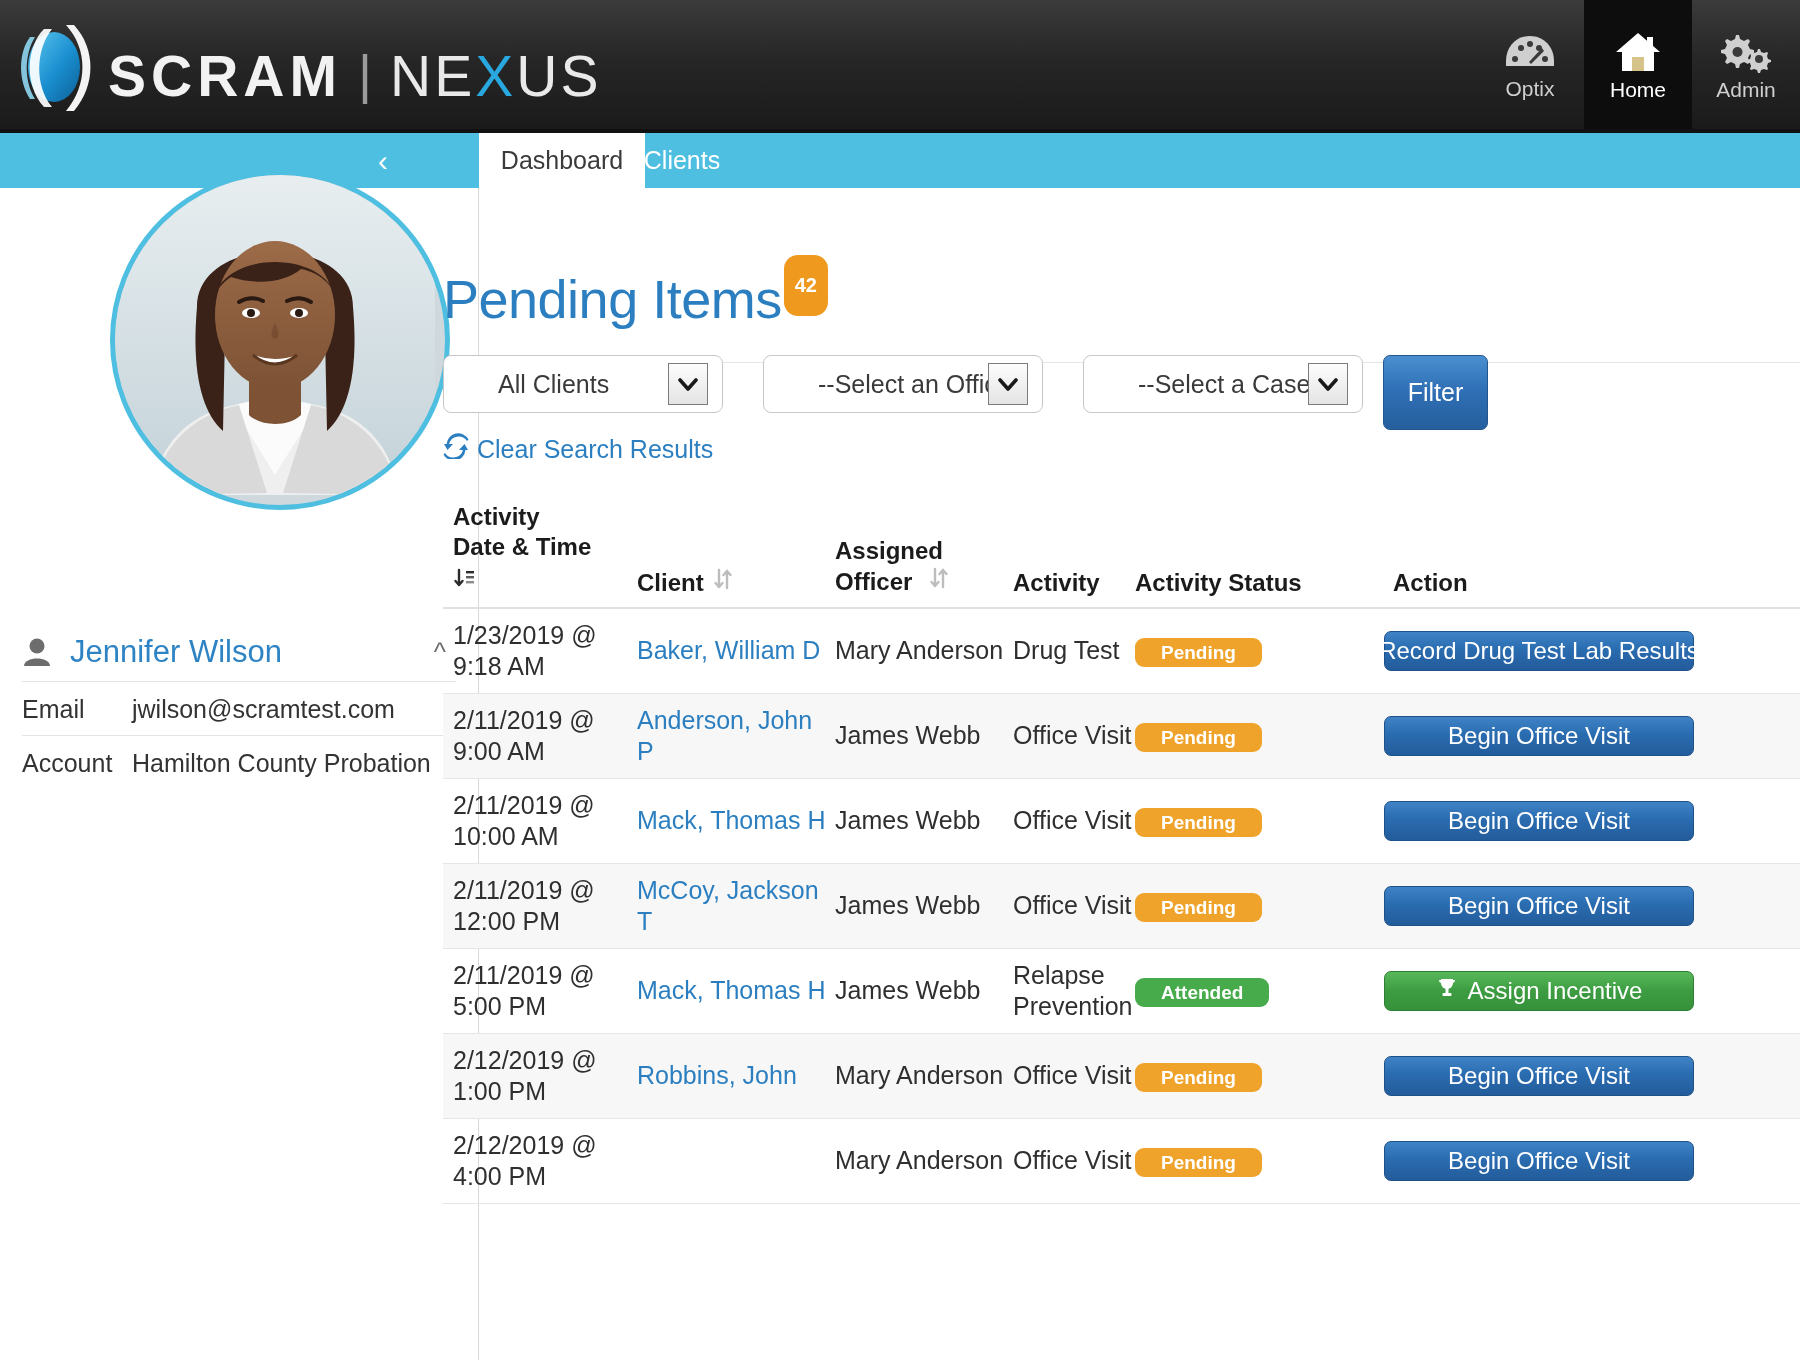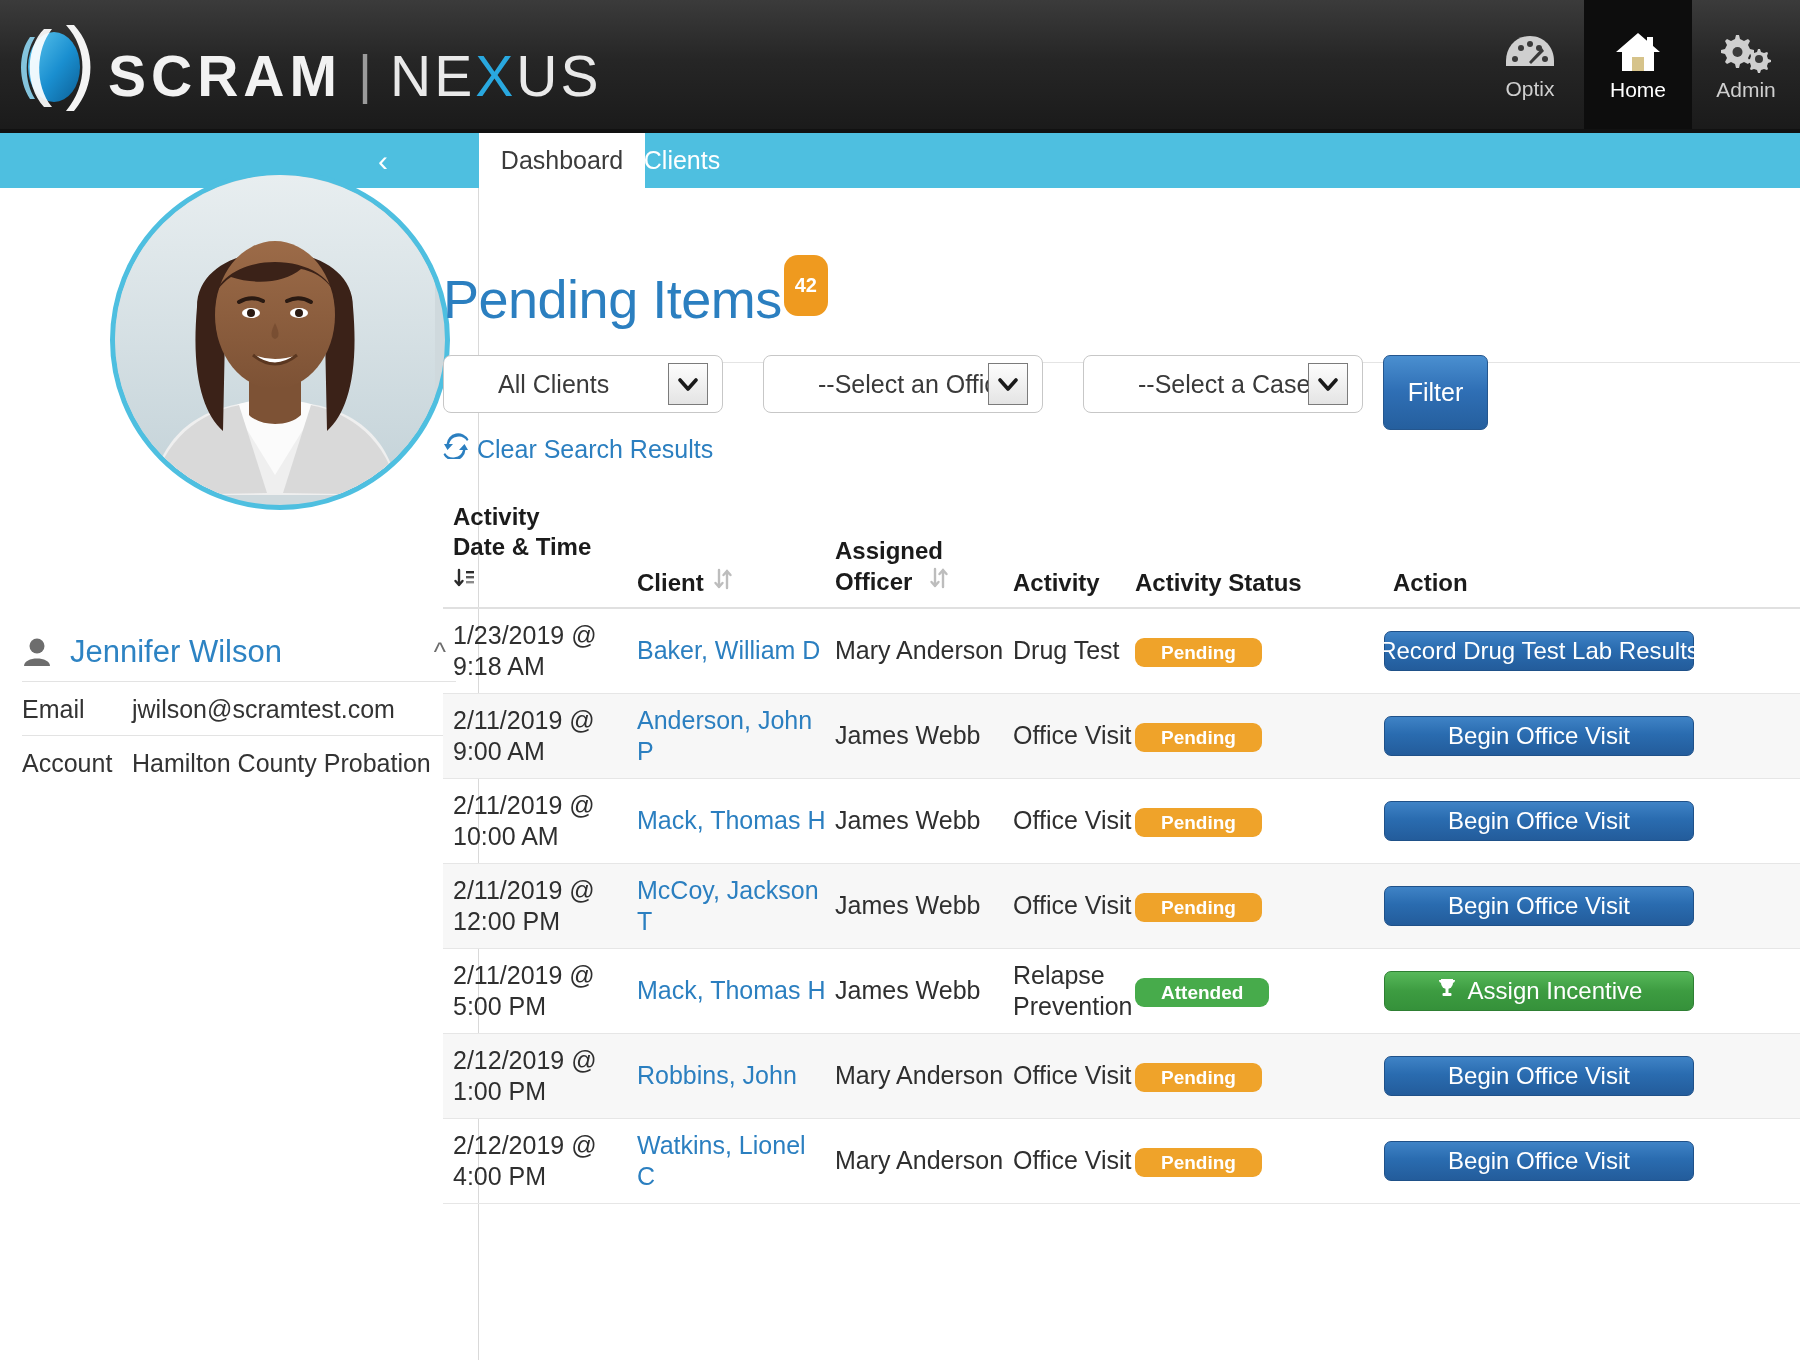--- a/index.html
+++ b/index.html
@@ -494,21 +494,20 @@
             <div class="cell c-activity"><span>Office Visit</span></div>
             <div class="cell c-status"><span class="pill pending">Pending</span></div>
             <div class="cell c-action">
               <div class="btn blue w-visit">
                 <span>Begin Office Visit</span>
               </div>
             </div>
           </div>
           <div class="row">
             <div class="cell c-date"><span>2/12/2019 @</span><br><span>4:00 PM</span></div>
-            <div class="cell c-client">Watkins, Lionel C</div>
             <div class="cell c-officer">Mary Anderson</div>
             <div class="cell c-activity"><span>Office Visit</span></div>
             <div class="cell c-status"><span class="pill pending">Pending</span></div>
             <div class="cell c-action">
               <div class="btn blue w-visit">
                 <span>Begin Office Visit</span>
               </div>
             </div>
           </div>
         </div>

